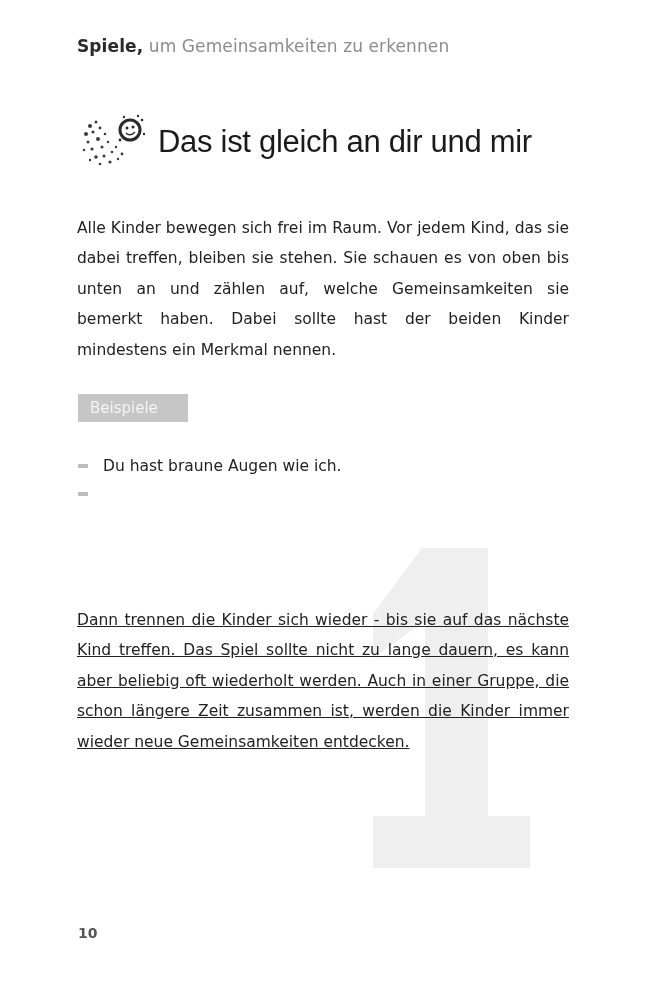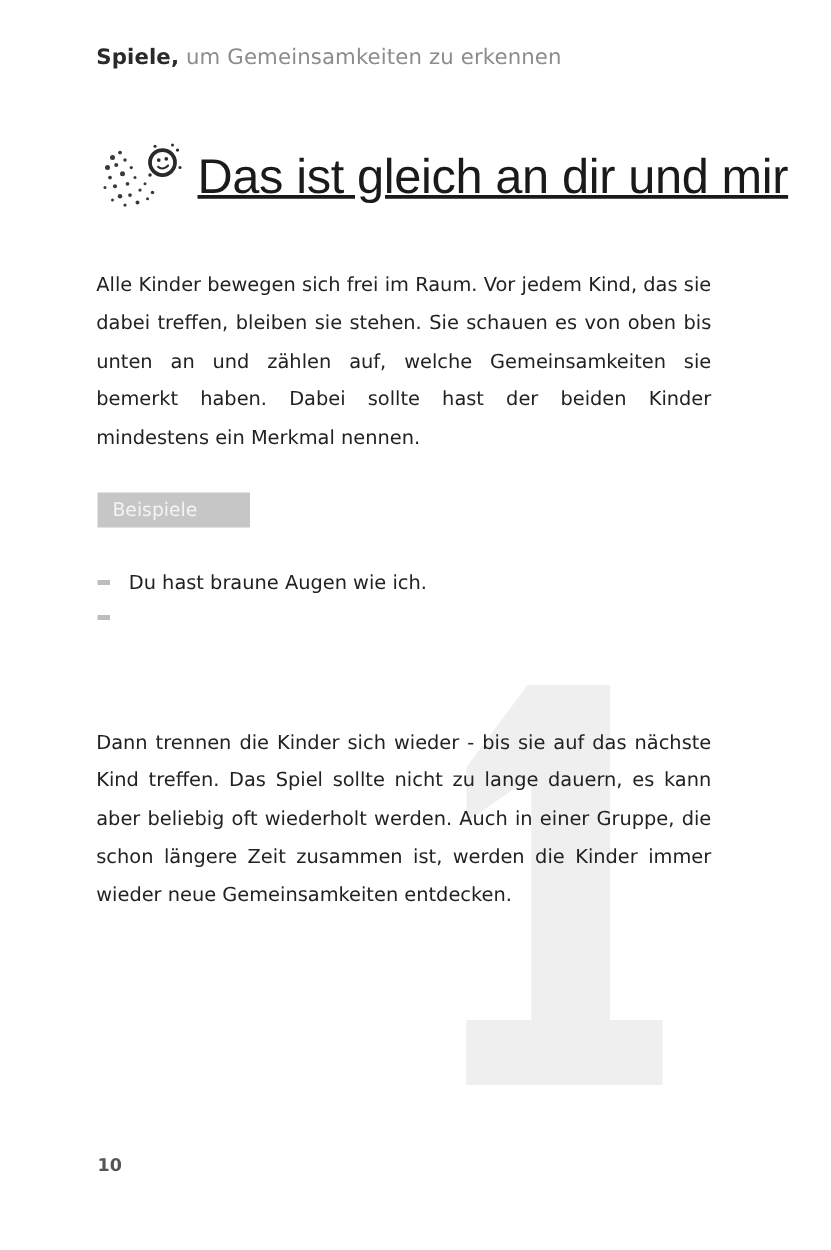--- a/index.html
+++ b/index.html
@@ -8,25 +8,25 @@
     .running-head { position: absolute; left: 77px; top: 36px; font-size: 17px; letter-spacing: 0.1px; }
     .running-head .bold { font-weight: bold; color: #2a2a2a; }
     .running-head .light { color: #8c8c8c; }
     .big-one { position: absolute; left: 373px; top: 548px; width: 157px; height: 320px; }
     .big-one .stem { position: absolute; left: 52px; top: 0; width: 63px; height: 270px; background: #efefef; }
     .big-one .flag { position: absolute; left: 0; top: 0; width: 70px; height: 110px; background: #efefef;
                      clip-path: polygon(70% 0, 100% 0, 100% 55%, 0 100%, 0 60%); }
     .big-one .base { position: absolute; left: 0; top: 268px; width: 157px; height: 52px; background: #efefef; }
     .title-row { position: absolute; left: 78px; top: 112px; display: flex; align-items: center; }
     .title-icon { width: 72px; height: 60px; margin-right: 8px; }
-    .title { font-size: 39px; color: #1a1a1a; font-family: "Liberation Sans", sans-serif; letter-spacing: -0.3px; text-decoration: underline; }
+    .title { font-size: 31px; color: #1a1a1a; font-family: "Liberation Sans", sans-serif; letter-spacing: -0.3px; }
     .para { position: absolute; left: 77px; width: 492px; font-size: 15.5px; line-height: 30.5px; text-align: justify; color: #222; }
     .para1 { top: 197px; }
-    .para2 { top: 563px; }
-    .tag { position: absolute; left: 78px; top: 394px; width: 122px; height: 28px; background: #c6c6c6;
+    .para2 { top: 589px; text-decoration: underline; }
+    .tag { position: absolute; left: 78px; top: 394px; width: 110px; height: 28px; background: #c6c6c6;
            color: #f4f4f4; font-size: 15px; line-height: 28px; padding-left: 12px; box-sizing: border-box; }
     .examples { position: absolute; left: 78px; top: 452px; margin: 0; padding: 0; list-style: none; }
     .examples li { display: flex; align-items: center; height: 28px; font-size: 15.5px; color: #222; }
     .bullet { width: 10px; height: 4px; background: #bdbdbd; margin-right: 15px; }
     .page-num { position: absolute; left: 78px; top: 925px; font-size: 14px; color: #555; font-weight: bold; }
   </style>
 </head>
 <body>
 
 <div class="running-head">

